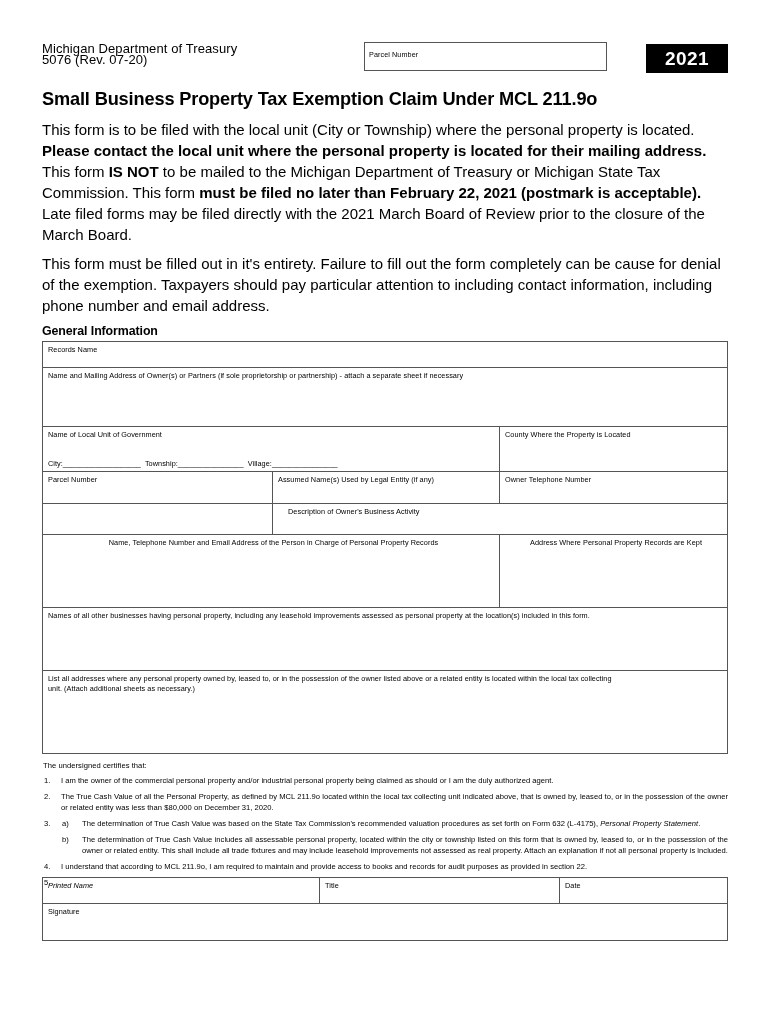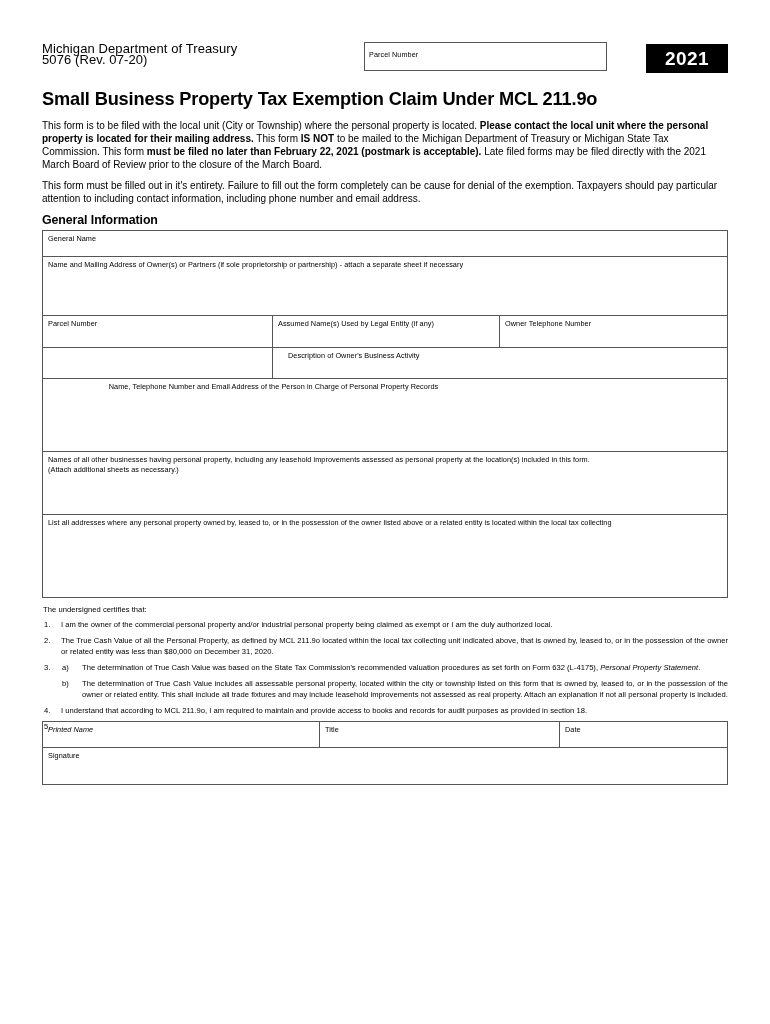--- a/index.html
+++ b/index.html
@@ -70,22 +70,22 @@
 
   h1.form-title {
     font-size: 18.2px;
     font-weight: bold;
     margin: 7px 0 9px 0;
     letter-spacing: -0.15px;
     line-height: 21px;
   }
 
   p.intro {
-    font-size: 10px;
-    line-height: 13px;
+    font-size: 15px;
+    line-height: 21px;
     margin: 0 0 8px 0;
     text-align: left;
   }
   p.intro b { font-weight: bold; }
 
   h2.section-title {
     font-size: 12.4px;
     font-weight: bold;
     margin: 6px 0 3px 0;
     letter-spacing: -0.1px;
@@ -248,30 +248,39 @@
   </p>
 
   <p class="intro">This form must be filled out in it's entirety. Failure to fill out the form completely can be cause for denial of the exemption. Taxpayers should pay particular attention to including contact information, including phone number and email address.</p>
 
   <h2 class="section-title">General Information</h2>
 
   <div class="gi">
 
     <div class="row" style="height:26px;">
       <div class="cell" style="left:0; right:0;">
-        <span class="lbl">General Name</span>
+        <span class="lbl">Records Name</span>
       </div>
     </div>
 
     <div class="row" style="height:59px;">
       <div class="cell" style="left:0; right:0;">
         <span class="lbl">Name and Mailing Address of Owner(s) or Partners (if sole proprietorship or partnership) - attach a separate sheet if necessary</span>
       </div>
     </div>
 
+    <div class="row" style="height:45px;">
+      <div class="cell" style="left:0; width:456px;">
+        <span class="lbl">Name of Local Unit of Government</span>
+        <span class="ctv-line">City:___________________  Township:________________  Village:________________</span>
+      </div>
+      <div class="cell divider" style="left:456px; right:0;">
+        <span class="lbl">County Where the Property is Located</span>
+      </div>
+    </div>
 
     <div class="row" style="height:32px;">
       <div class="cell" style="left:0; width:229px;">
         <span class="lbl">Parcel Number</span>
       </div>
       <div class="cell divider" style="left:229px; width:227px;">
         <span class="lbl">Assumed Name(s) Used by Legal Entity (if any)</span>
       </div>
       <div class="cell divider" style="left:456px; right:0;">
         <span class="lbl">Owner Telephone Number</span>
@@ -281,64 +290,67 @@
     <div class="row" style="height:31px;">
       <div class="cell divider" style="left:229px; right:0;padding-left:15px;">
         <span class="lbl">Description of Owner's Business Activity</span>
       </div>
     </div>
 
     <div class="row" style="height:73px;text-align:center;">
       <div class="cell" style="left:0; width:456px;">
         <span class="lbl">Name, Telephone Number and Email Address of the Person in Charge of Personal Property Records</span>
       </div>
+      <div class="cell divider" style="left:456px; right:0;">
+        <span class="lbl">Address Where Personal Property Records are Kept</span>
+      </div>
     </div>
 
     <div class="row" style="height:63px;">
       <div class="cell" style="left:0; right:0;">
         <span class="lbl">Names of all other businesses having personal property, including any leasehold improvements assessed as personal property at the location(s) included in this form.</span>
-        <span class="lbl">(Attach additional sheets as necessary.)</span>
       </div>
     </div>
 
     <div class="row last" style="height:82px;">
       <div class="cell" style="left:0; right:0;">
         <span class="lbl">List all addresses where any personal property owned by, leased to, or in the possession of the owner listed above or a related entity is located within the local tax collecting</span>
+        <span class="lbl">unit. (Attach additional sheets as necessary.)</span>
       </div>
     </div>
 
   </div>
 
   <div class="certifies">The undersigned certifies that:</div>
 
   <ol class="cert">
     <li>
       <span class="num">1.</span>
-      <span>I am the owner of the commercial personal property and/or industrial personal property being claimed as exempt or I am the duly authorized local.</span>
+      <span>I am the owner of the commercial personal property and/or industrial personal property being claimed as should or I am the duly authorized agent.</span>
     </li>
     <li>
       <span class="num">2.</span>
       <span>The True Cash Value of all the Personal Property, as defined by MCL 211.9o located within the local tax collecting unit indicated above, that is owned by, leased to, or in the possession of the owner or related entity was less than $80,000 on December 31, 2020.</span>
     </li>
     <li>
       <span class="num">3.</span>
       <ol class="sub">
         <li>
           <span class="num">a)</span>
           <span>The determination of True Cash Value was based on the State Tax Commission's recommended valuation procedures as set forth on Form 632 (L-4175), </span><i>Personal Property Statement</i><span>.</span>
         </li>
         <li>
           <span class="num">b)</span>
           <span>The determination of True Cash Value includes all assessable personal property, located within the city or township listed on this form that is owned by, leased to, or in the possession of the owner or related entity. This shall include all trade fixtures and may include leasehold improvements not assessed as real property. Attach an explanation if not all personal property is included.</span>
         </li>
       </ol>
     </li>
     <li>
       <span class="num">4.</span>
-      <span>I understand that according to MCL 211.9o, I am required to maintain and provide access to books and records for audit purposes as provided in section 18.</span>
+      <span>I understand that according to MCL 211.9o, I am required to maintain and provide access to books and records for audit purposes as provided in section 22.</span>
     </li>
     <li>
       <span class="num">5.</span>
     </li>
   </ol>
 
   <div class="sig">
     <div class="srow" style="height:26px;">
       <div class="cell" style="left:0; width:276px;font-style:italic;">
         <span class="lbl">Printed Name</span>

